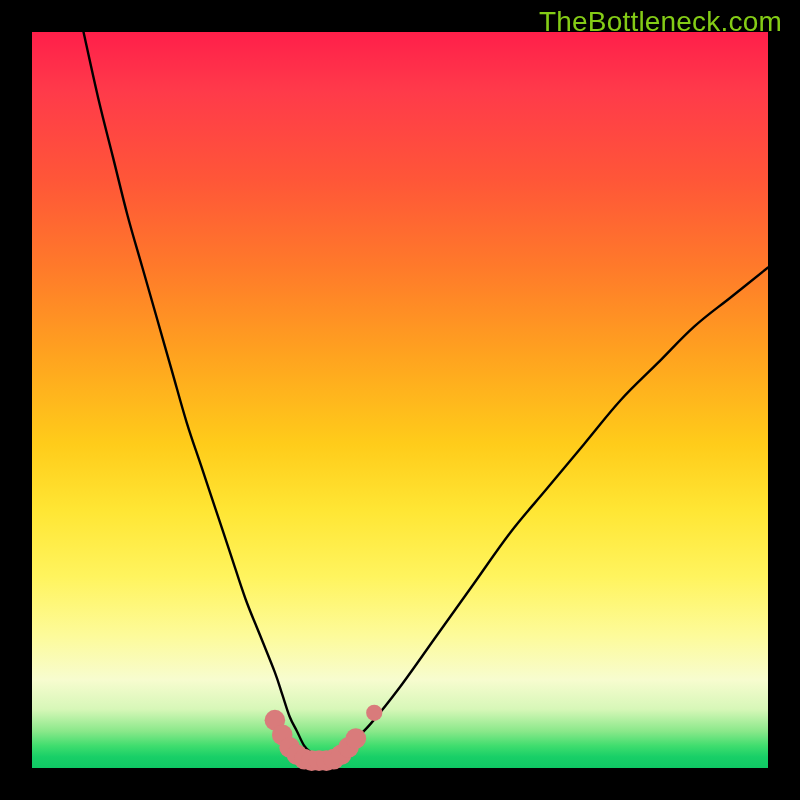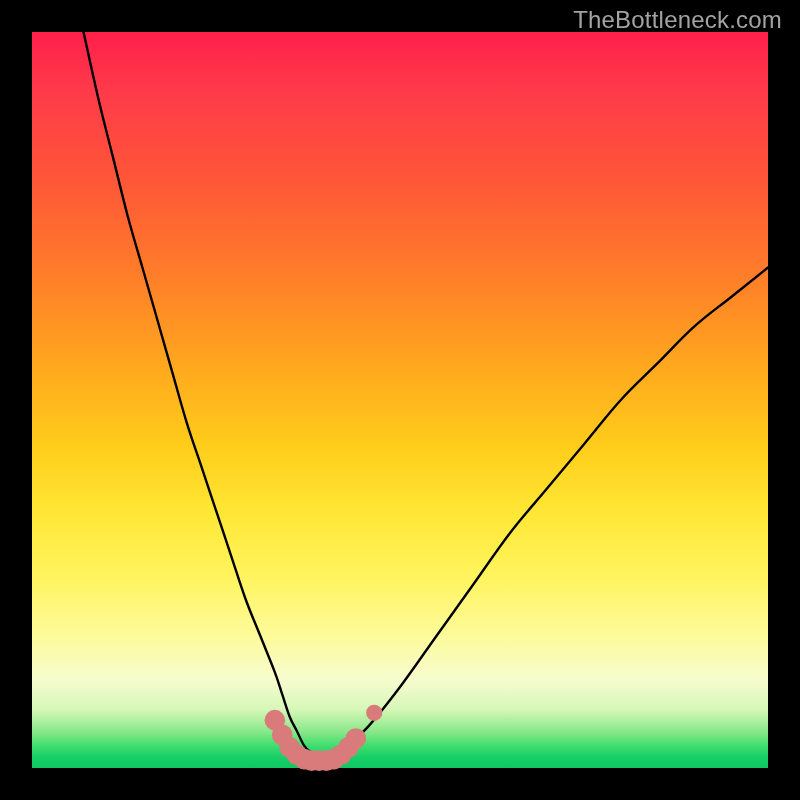--- a/index.html
+++ b/index.html
@@ -42,22 +42,22 @@
       #8ae88a 95%,
       #3fdd6e 97%,
       #18cf67 98.5%,
       #0fc864 100%
     );
   }
   .watermark {
     position: absolute;
     top: 6px;
     right: 18px;
-    color: #a3a3a3;
-    font-size: 24px;
+    color: #84cc16;
+    font-size: 28px;
     font-weight: 500;
     letter-spacing: 0.2px;
     user-select: none;
   }
   svg.curve {
     position: absolute;
     left: 0;
     top: 0;
     width: 736px;
     height: 736px;

